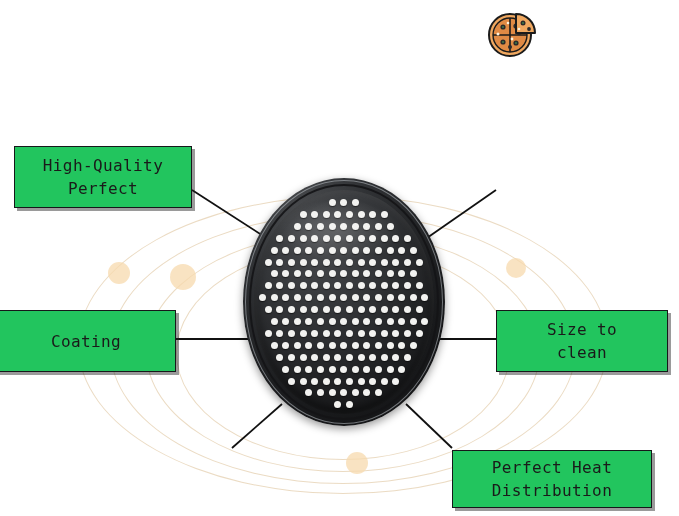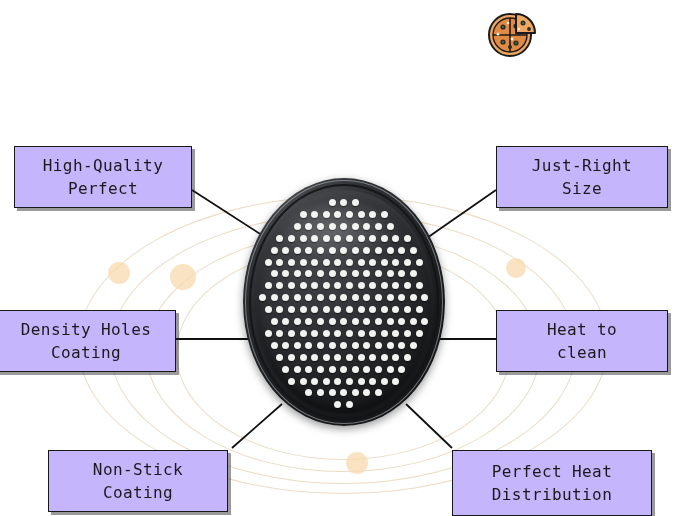--- a/index.html
+++ b/index.html
@@ -159,21 +159,21 @@
     left: 0;
     top: 0;
     width: 679px;
     height: 516px;
     pointer-events: none;
   }
 
   
   .feature-box {
     position: absolute;
-    background: #c4b5fd;
+    background: #22c55e;
     border: 1.5px solid #16181a;
     box-shadow: 3px 3px 0 rgba(30,30,30,0.45);
     box-sizing: border-box;
     display: flex;
     flex-direction: column;
     align-items: center;
     justify-content: center;
     font-family: "DejaVu Sans Mono", monospace;
     font-size: 16px;
     line-height: 23px;
@@ -181,21 +181,21 @@
     text-align: center;
     letter-spacing: 0.4px;
   }
   .feature-line { display: block; white-space: nowrap; }
 
   #box-high-quality-material { left: 14px;  top: 146px; width: 178px; height: 62px; }
   #box-just-right-size       { left: 496px; top: 146px; width: 172px; height: 62px; }
   #box-density-holes-design  { left: -4px;  top: 310px; width: 180px; height: 62px; }
   #box-easy-to-clean         { left: 496px; top: 310px; width: 172px; height: 62px; }
   #box-non-stick-coating     { left: 48px;  top: 450px; width: 180px; height: 62px; }
-  #box-perfect-heat-distribution { left: 452px; top: 450px; width: 200px; height: 66px; }
+  #box-perfect-heat-distribution { left: 452px; top: 450px; width: 200px; height: 58px; }
 </style>
 </head>
 <body>
 
 <div id="canvas">
 
   <div>
     <div class="orbit" style="left:78px; top:196px; width:528px; height:296px;"></div>
     <div class="orbit" style="left:110px; top:214px; width:464px; height:268px;"></div>
     <div class="orbit" style="left:146px; top:232px; width:392px; height:238px;"></div>
@@ -460,38 +460,29 @@
         <div id="pan-gloss"></div>
       </div>
     </div>
   </div>
 
   <div class="feature-box" id="box-high-quality-material">
     <span class="feature-line">High-Quality</span>
     <span class="feature-line">Perfect</span>
   </div>
 
-  <div class="feature-box" id="box-just-right-size">
-    <span class="feature-line">Just-Right</span>
-    <span class="feature-line">Size</span>
-  </div>
 
   <div class="feature-box" id="box-density-holes-design">
-    <span class="feature-line">Density Holes</span>
     <span class="feature-line">Coating</span>
   </div>
 
   <div class="feature-box" id="box-easy-to-clean">
-    <span class="feature-line">Heat to</span>
+    <span class="feature-line">Size to</span>
     <span class="feature-line">clean</span>
   </div>
 
-  <div class="feature-box" id="box-non-stick-coating">
-    <span class="feature-line">Non-Stick</span>
-    <span class="feature-line">Coating</span>
-  </div>
 
   <div class="feature-box" id="box-perfect-heat-distribution">
     <span class="feature-line">Perfect Heat</span>
     <span class="feature-line">Distribution</span>
   </div>
 
 </div>
 
 </body></html>

